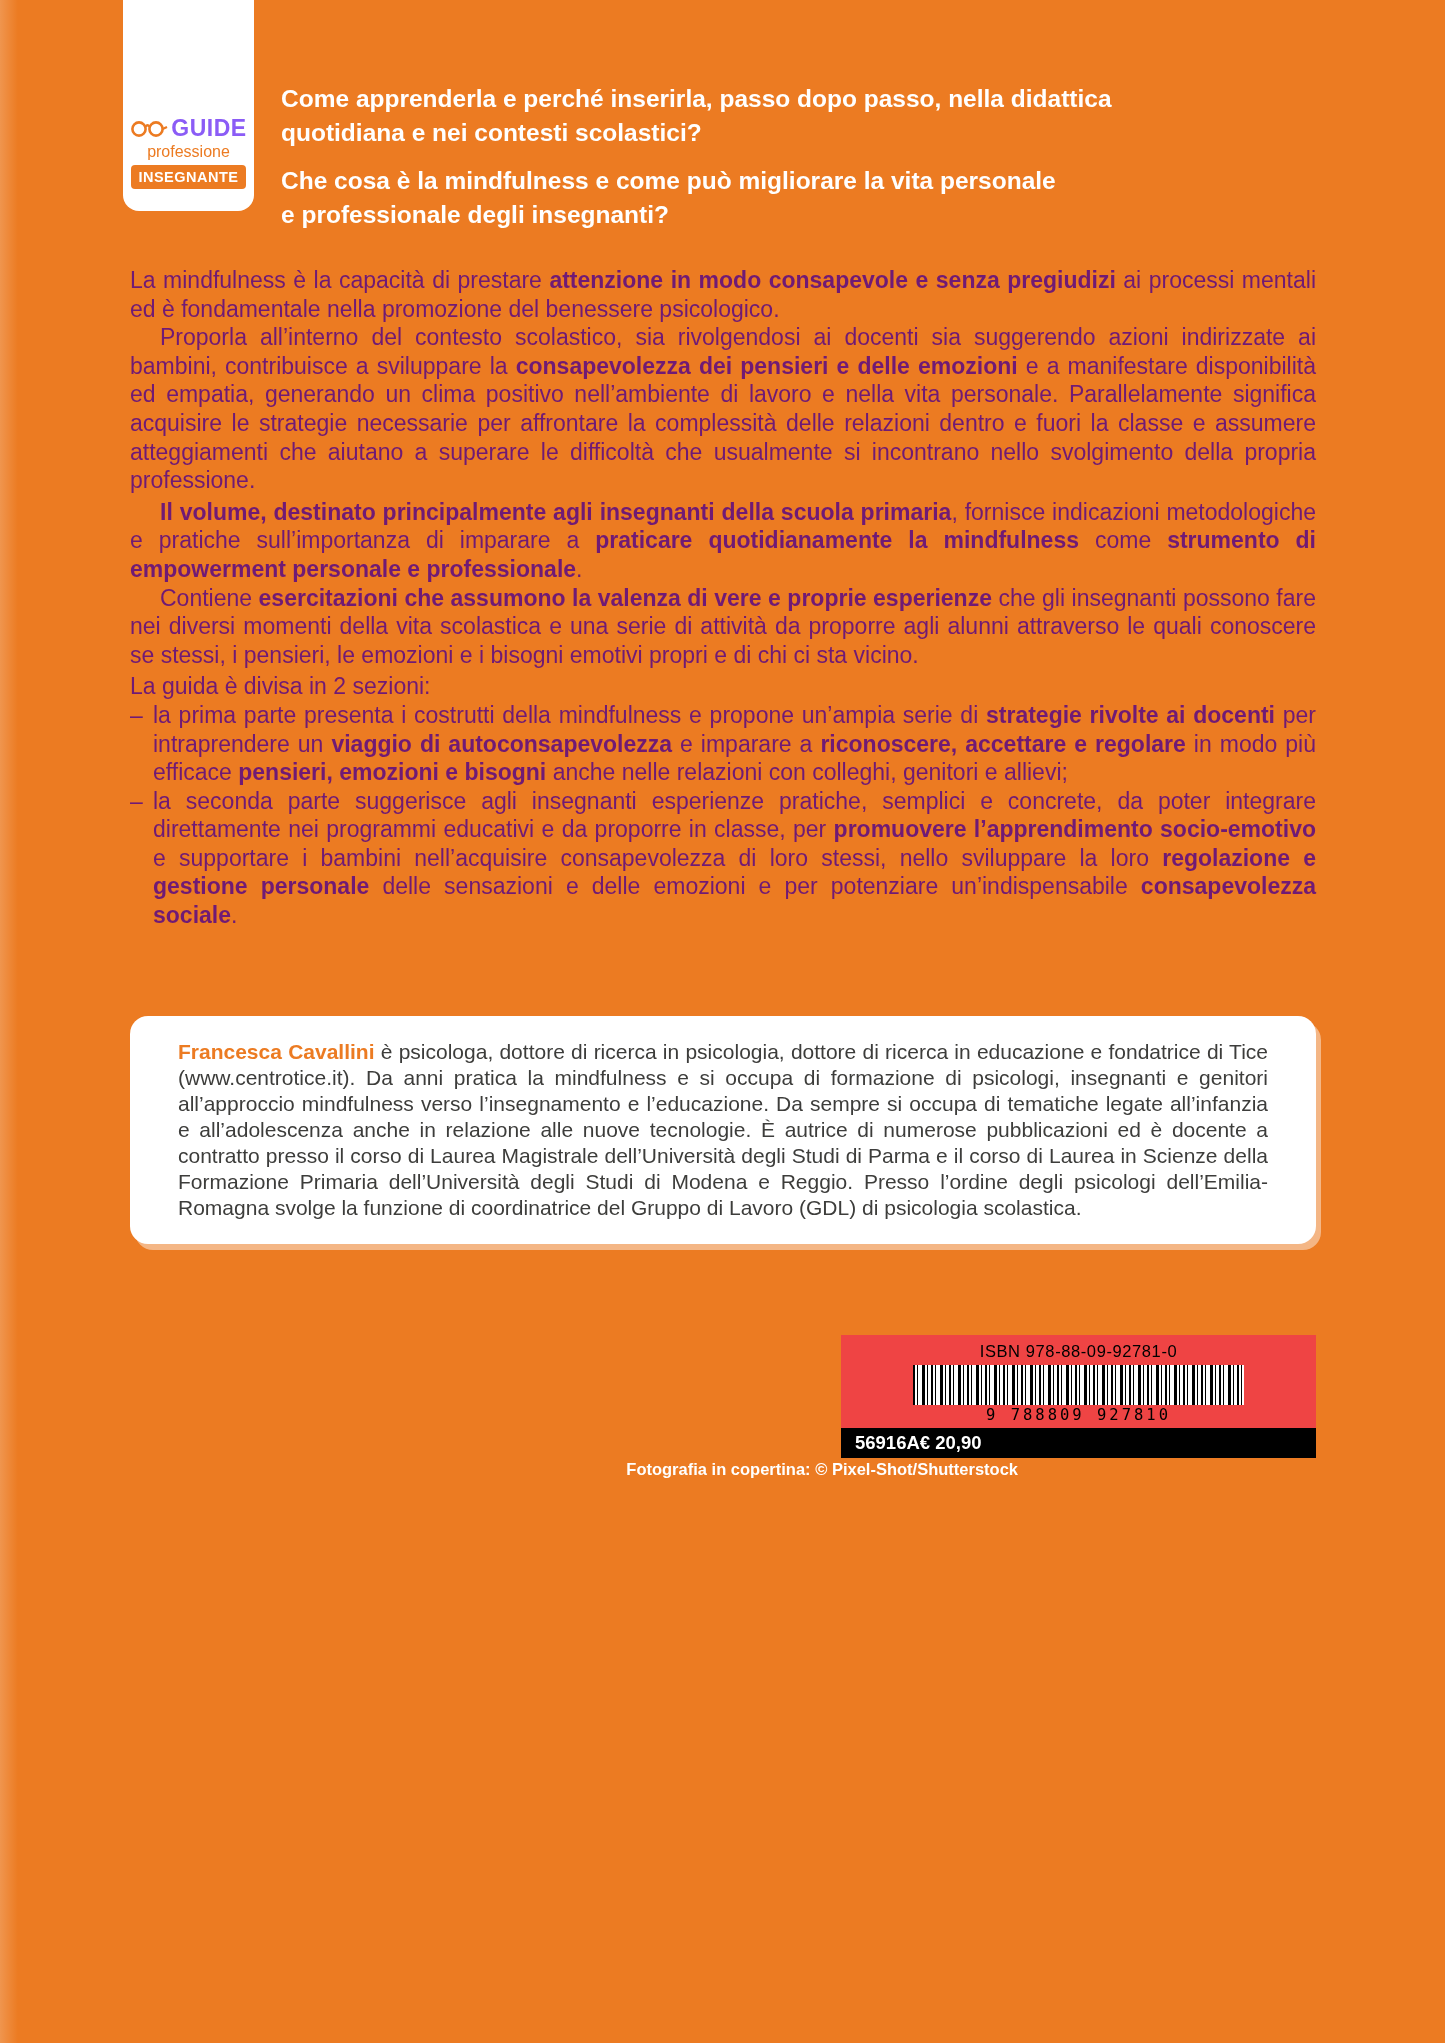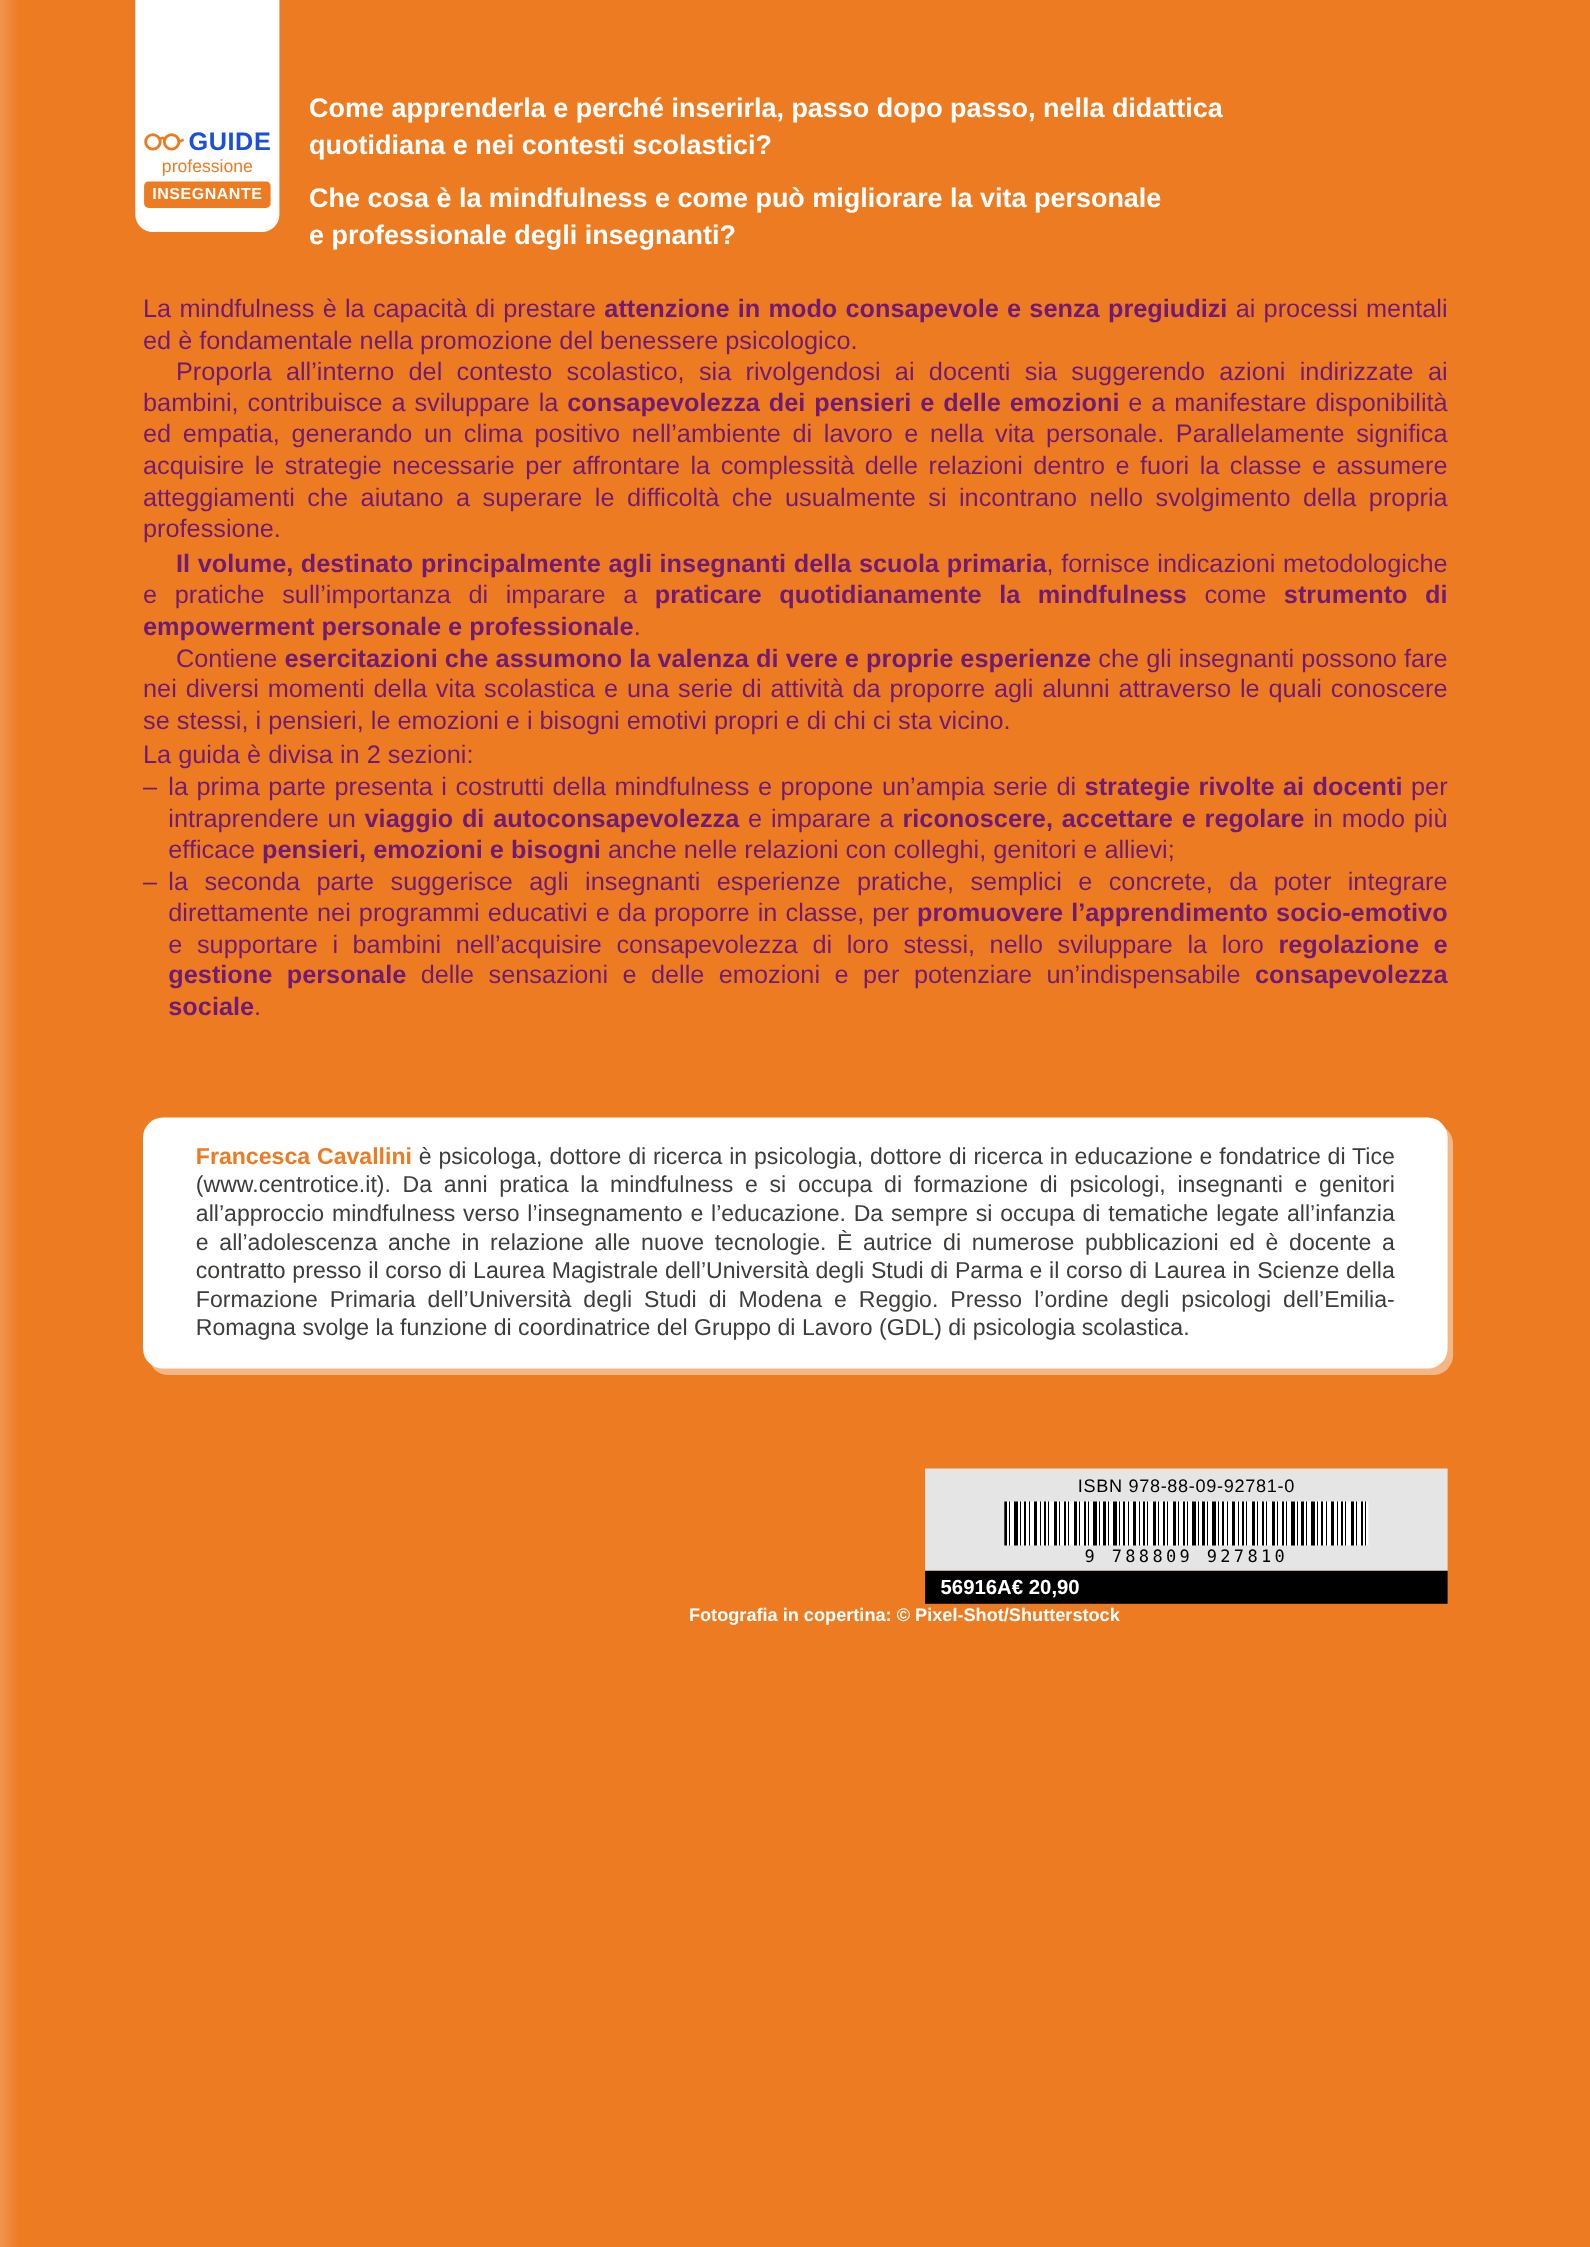--- a/index.html
+++ b/index.html
@@ -8,21 +8,21 @@
     font-family:"Liberation Sans",sans-serif;overflow:hidden;
   }
   .spine{position:absolute;left:0;top:0;width:18px;height:100%;
     background:linear-gradient(90deg,rgba(255,255,255,0.20),rgba(255,255,255,0));}
 
   
   .logo-tab{position:absolute;left:123px;top:0;width:131px;height:211px;background:#fff;
     border-radius:0 0 16px 16px;display:flex;flex-direction:column;align-items:center;
     justify-content:flex-end;padding-bottom:22px;box-sizing:border-box;}
   .logo-row{display:flex;align-items:center;gap:3px;}
-  .logo-guide{color:#1d4ed8;font-weight:bold;font-size:23px;letter-spacing:.5px;}
+  .logo-guide{color:#8b5cf6;font-weight:bold;font-size:23px;letter-spacing:.5px;}
   .logo-prof{color:#EC7B22;font-size:16px;margin-top:1px;}
   .logo-badge{background:#EC7B22;color:#fff;font-weight:bold;font-size:14.5px;
     letter-spacing:.5px;padding:4px 7px;border-radius:4px;margin-top:4px;}
 
   
   .headings{position:absolute;left:281px;top:82px;width:1060px;color:#fff;}
   .q{margin:0 0 14px 0;font-size:24.5px;font-weight:bold;line-height:34px;white-space:pre-line;}
 
   
   .body-text{position:absolute;left:130px;top:266px;width:1186px;color:#701a75;
@@ -36,21 +36,21 @@
 
   
   .author-box{position:absolute;left:130px;top:1016px;width:1186px;box-sizing:border-box;
     background:#fff;border-radius:18px;padding:23px 48px;
     box-shadow:5px 6px 0 rgba(255,255,255,0.45);}
   .author-p{margin:0;color:#3d3d3b;font-size:21px;line-height:26px;text-align:justify;}
   .author-name{color:#EC7B22;font-weight:bold;}
 
   
   .barcode-block{position:absolute;left:841px;top:1335px;width:475px;}
-  .isbn-box{background:#e5e5e5;padding:7px 0 4px;text-align:center;}
+  .isbn-box{background:#ef4444;padding:7px 0 4px;text-align:center;}
   .isbn-text{font-size:16.5px;color:#000;letter-spacing:.6px;margin-bottom:4px;}
   .bars{height:40px;margin:0 72px;
     background:repeating-linear-gradient(90deg,#000 0 2px,#fff 2px 4px,#000 4px 5px,
       #fff 5px 9px,#000 9px 12px,#fff 12px 14px,#000 14px 15px,#fff 15px 18px);}
   .bar-digits{font-family:"DejaVu Sans Mono",monospace;font-size:15.5px;color:#000;
     letter-spacing:3px;margin-top:1px;}
   .price-bar{background:#000;color:#fff;display:flex;justify-content:flex-start;
     align-items:center;height:30px;padding:0 14px;font-weight:bold;font-size:18.5px;}
 
   .credit{position:absolute;left:0;top:1460px;width:1018px;text-align:right;color:#fff;

